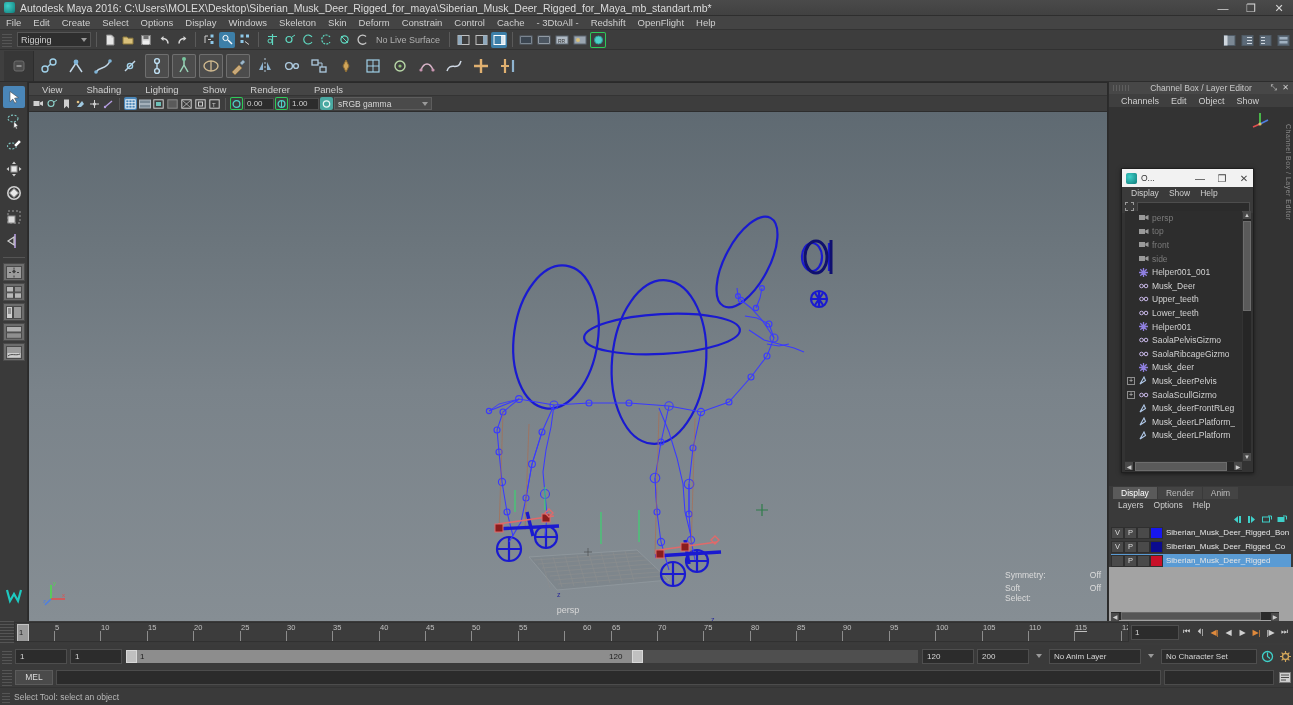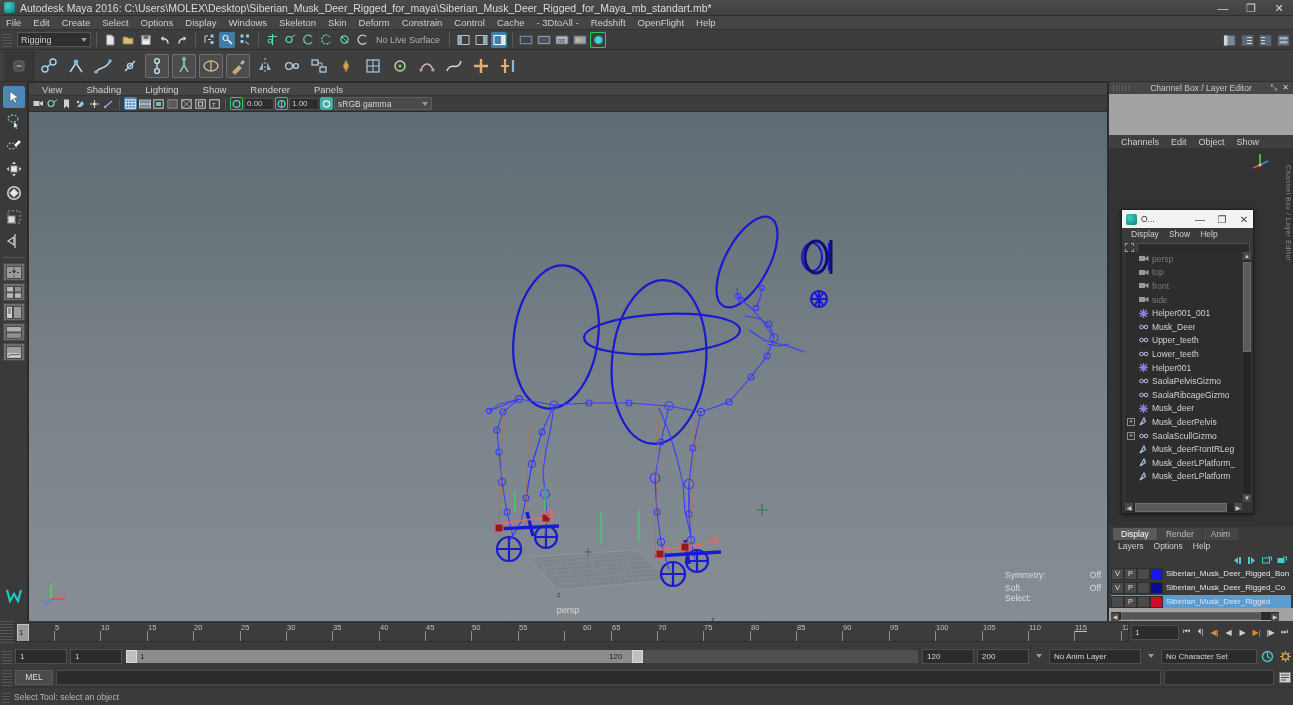--- a/index.html
+++ b/index.html
@@ -134,21 +134,21 @@
     background:#a3a3a3;border-left:1px solid #2c2c2c;
   }
   .cb-title{
     height:12px;background:#474747;display:flex;align-items:center;justify-content:center;
     font-size:8.5px;color:#c9c9c9;position:relative;
   }
   .grip{ width:18px;height:6px;background:repeating-linear-gradient(90deg,#5e5e5e 0 1px,transparent 1px 3px);
     position:absolute;left:4px;top:3px;}
   .cb-wbtn{position:absolute;top:1px;font-size:8px;color:#cfcfcf;}
   .cb-menubar{ height:14px;background:#3f3f3f;display:flex;align-items:center;padding-left:6px;
-    border-bottom:1px solid #333;margin-top:41px;}
+    border-bottom:1px solid #333;}
   .cb-menu{ padding:0 6px;font-size:9px;color:#cfcfcf;line-height:14px;}
   .cb-body{ background:#333333;height:378px;position:relative;}
   .cb-side-label{ position:absolute;right:1px;top:16px;width:8px;
      font-size:7px;color:#8a8a8a;writing-mode:vertical-rl;letter-spacing:0.5px;}
   .axis-mini{ position:absolute;right:22px;top:2px;width:22px;height:18px;}
 
   
   .outliner{
     position:absolute;left:12px;top:60px;width:133px;height:305px;
     background:#333333;border:1px solid #1f1f1f;box-shadow:0 1px 4px rgba(0,0,0,.5);

